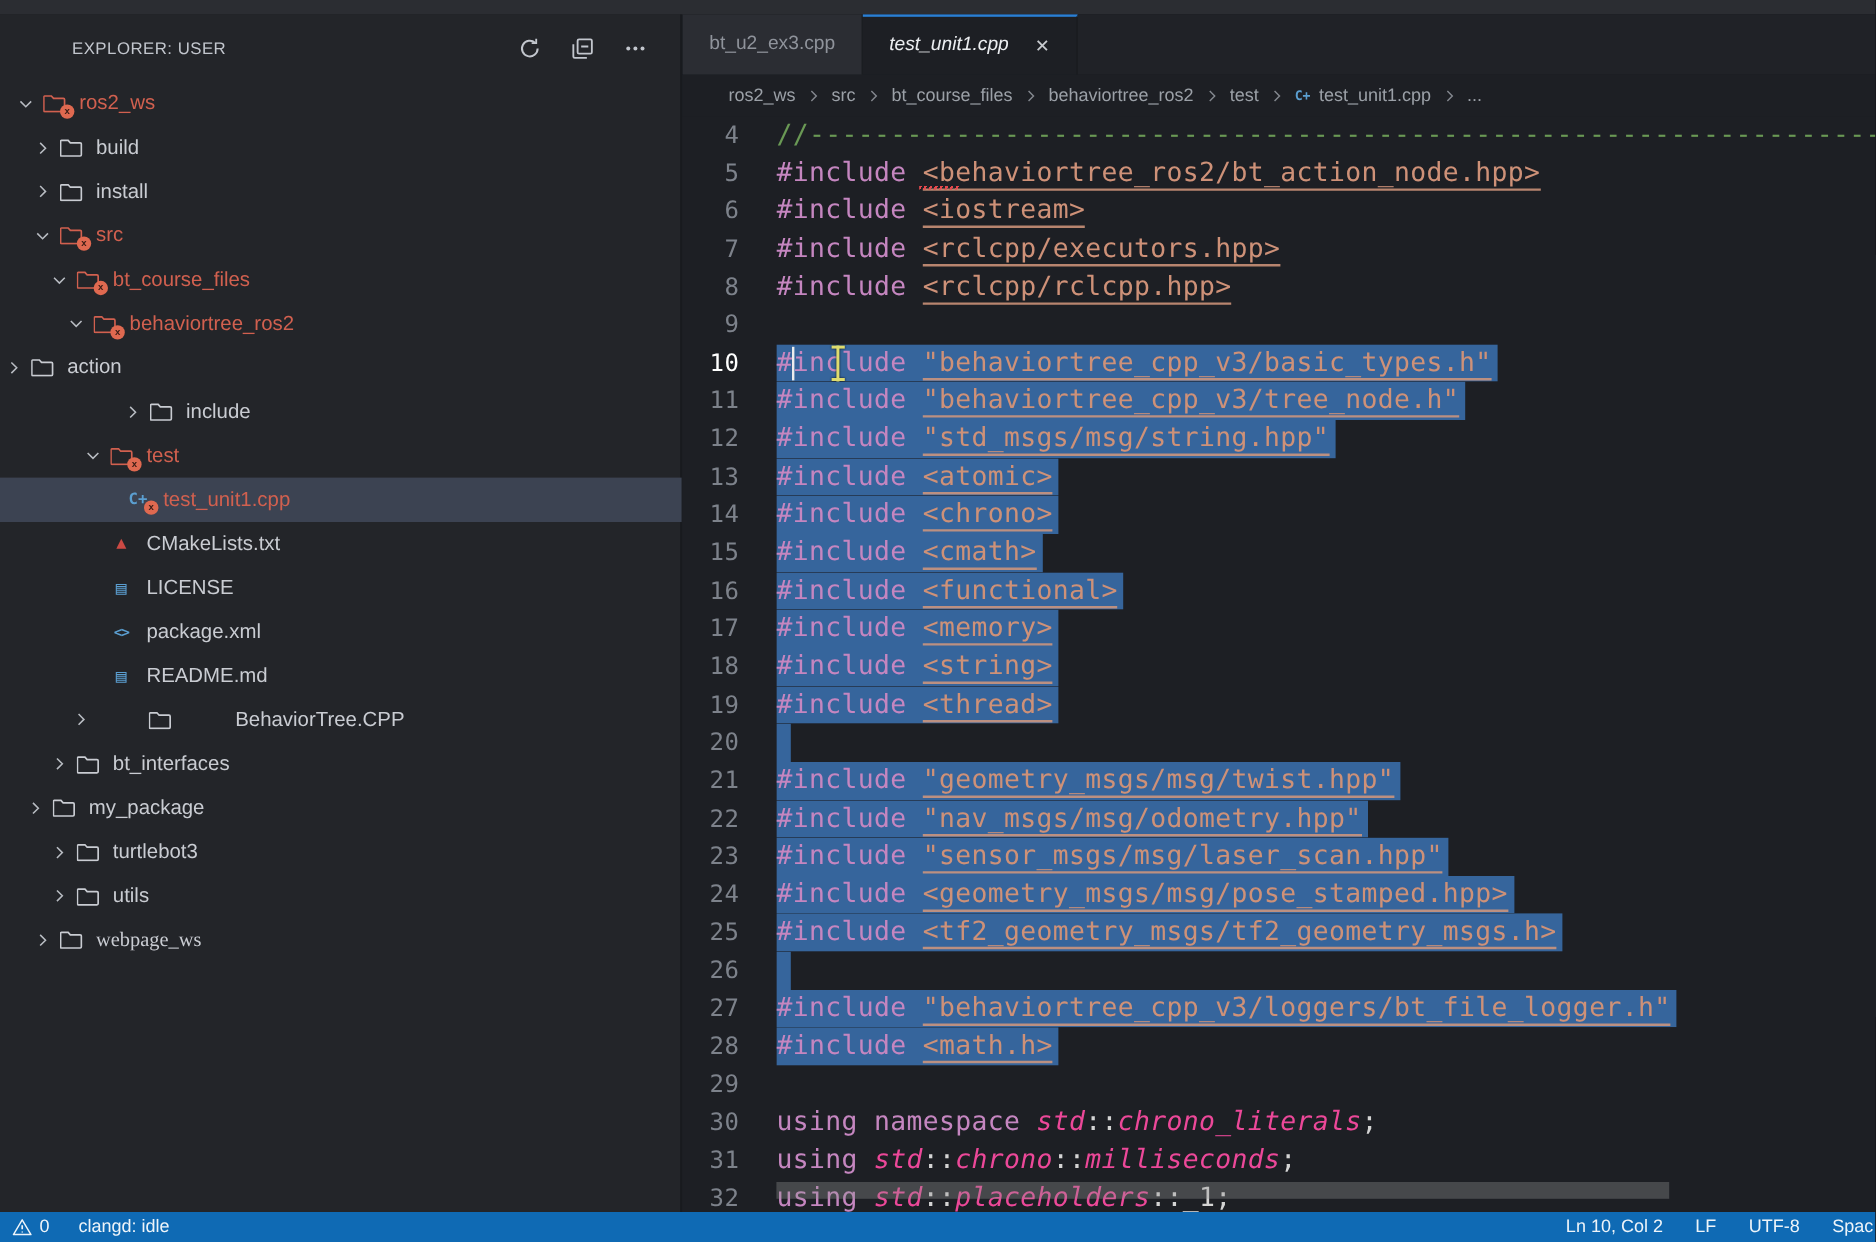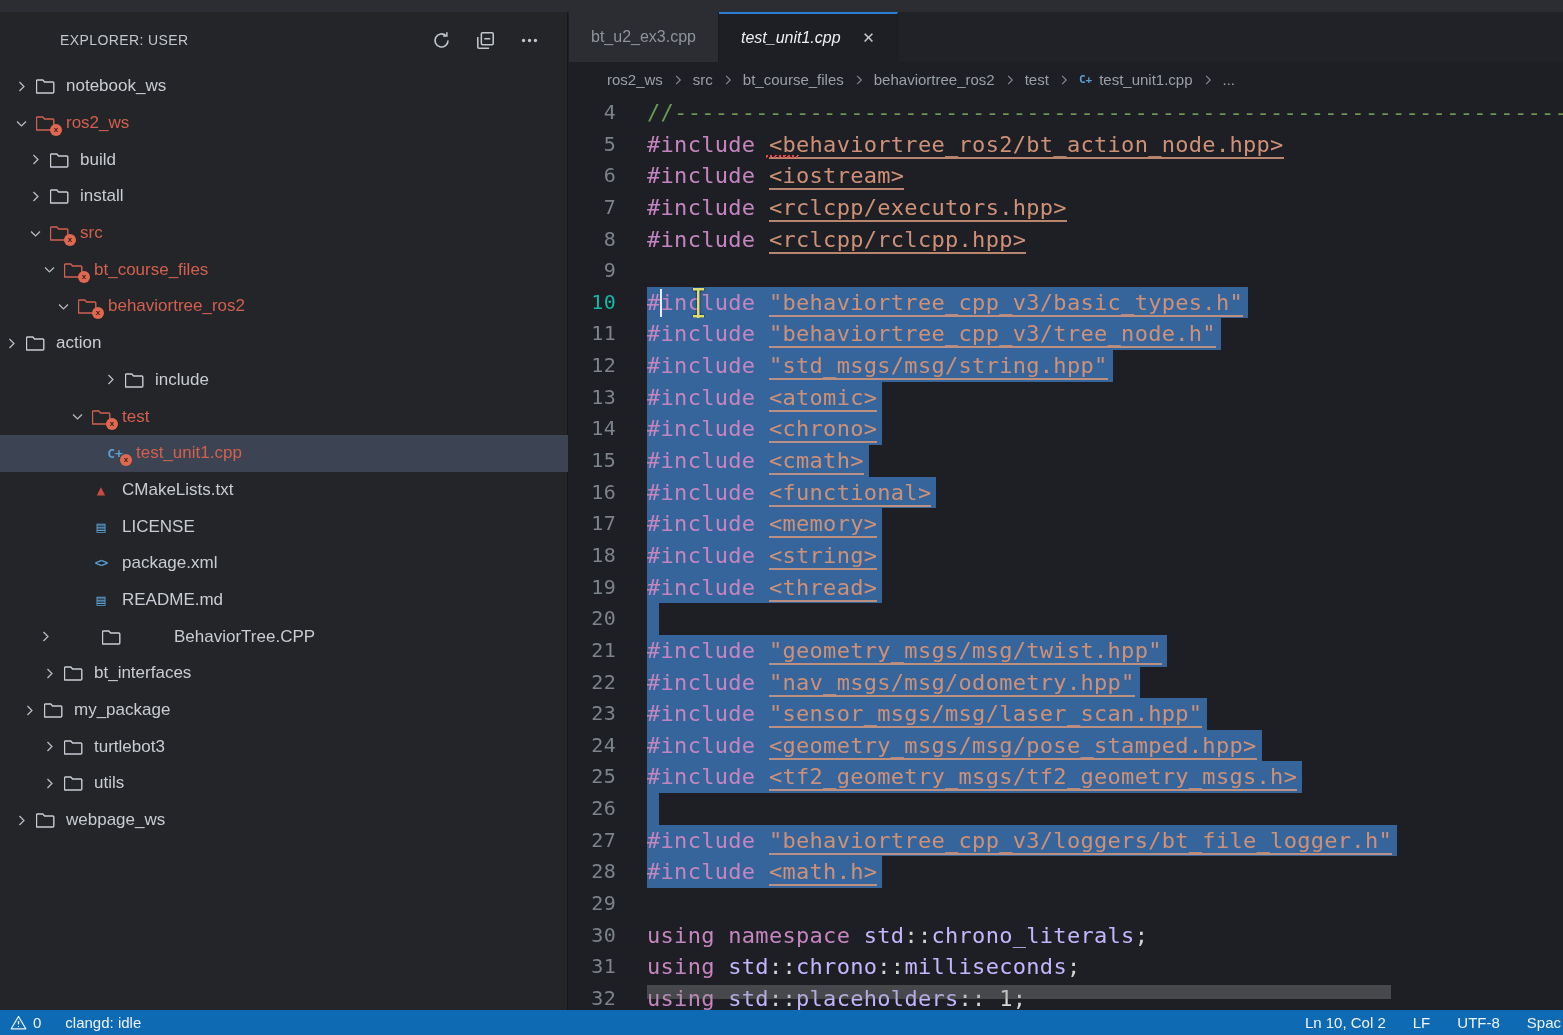--- a/index.html
+++ b/index.html
@@ -56,25 +56,25 @@
   .bc-item { cursor:pointer; white-space:nowrap; }
   .bc-sep { color:#84888f; display:flex; align-items:center; }
   .bc-ficon { font-family:"DejaVu Sans Mono", monospace; font-weight:bold; font-size:11px;
               color:#5b9fd1; margin-right:-2px; }
 
   
   #code { position:relative; height:913px; overflow:hidden;
           font-family:"DejaVu Sans Mono", monospace; font-size:22px; letter-spacing:.3px; }
   .crow { position:relative; display:flex; height:31.65px; line-height:31.65px; white-space:pre; }
   .ln { width:78px; flex:none; text-align:right; padding-right:31px; color:#7d828b; font-size:20px; }
-  .ln.active { color:#14b8a6; }
+  .ln.active { color:#ffffff; }
   .ctext { flex:1; overflow:hidden; color:#d4d4d4; }
   .tk { color:#c586c0; }
   .tc { color:#6a9955; }
-  .tt { color:#c4b5fd; }
+  .tt { color:#ec4899;font-style:italic; }
   .tp { color:#d4d4d4; }
   .tw { color:#d4d4d4; }
   .ts { color:#ce9178; border-bottom:2px solid rgba(212,152,124,.85); }
   .sel { background:#36659c; display:inline-block; height:31.65px; padding-right:5px; }
   .sel.selempty { width:12px; padding:0; }
   .squiggle { position:absolute; left:197px; bottom:2px; width:34px; height:3px;
               background:repeating-linear-gradient(115deg,#e5484d 0 2px,transparent 2px 4px); }
   #caret { position:absolute; left:91px; top:2px; width:2px; height:28px; background:#ececec; }
   #ibeam { position:absolute; left:122px; top:1px; width:15px; height:30px;
            background:
@@ -120,33 +120,20 @@
         <span class="sb-act">
           <svg width="19" height="19" viewBox="0 0 16 16" fill="#c2c6cd">
             <circle cx="3" cy="8" r="1.4"></circle>
               <circle cx="8" cy="8" r="1.4"></circle>
               <circle cx="13" cy="8" r="1.4"></circle>
           </svg>
         </span>
       </span>
     </div>
     <div id="tree">
-        <div class="trow" style="padding-left: 10px;">
-          <span class="tchev">
-            <svg width="13" height="13" viewBox="0 0 16 16" fill="none" stroke="#b8bcc2" stroke-width="1.6">
-              <path d="M5.5 2.5 11 8l-5.5 5.5"></path>
-            </svg>
-          </span>
-          <span class="ticon">
-            <svg class="folder-svg" width="19" height="16" viewBox="0 0 19 16" fill="none" stroke="#c9ccd2" stroke-width="1.4">
-              <path d="M1.2 2h5.6l1.8 2h8.2a1 1 0 0 1 1 1v9a1 1 0 0 1-1 1H1.2a.7.7 0 0 1-.7-.7V2.7A.7.7 0 0 1 1.2 2Z"></path>
-            </svg>
-          </span>
-          <span>notebook_ws</span>
-        </div>
         <div class="trow mod" style="padding-left: 10px;">
           <span class="tchev">
             <svg width="13" height="13" viewBox="0 0 16 16" fill="none" stroke="#b8bcc2" stroke-width="1.6">
               <path d="M2.5 5.5 8 11l5.5-5.5"></path>
             </svg>
           </span>
           <span class="ticon">
             <svg class="folder-svg" width="19" height="16" viewBox="0 0 19 16" fill="none" stroke="#d1604f" stroke-width="1.4">
               <path d="M1.2 2h5.6l1.8 2h8.2a1 1 0 0 1 1 1v9a1 1 0 0 1-1 1H1.2a.7.7 0 0 1-.7-.7V2.7A.7.7 0 0 1 1.2 2Z"></path>
             </svg>
@@ -291,21 +278,21 @@
           </span>
           <span>package.xml</span>
         </div>
         <div class="trow" style="padding-left: 66px;">
           <span class="tchev"></span>
           <span class="ticon">
             <span class="fi book">▤</span>
           </span>
           <span>README.md</span>
         </div>
-        <div class="trow" style="padding-left: 34px; gap: 42px;">
+        <div class="trow" style="padding-left: 56px; gap: 42px;">
           <span class="tchev">
             <svg width="13" height="13" viewBox="0 0 16 16" fill="none" stroke="#b8bcc2" stroke-width="1.6">
               <path d="M5.5 2.5 11 8l-5.5 5.5"></path>
             </svg>
           </span>
           <span class="ticon">
             <svg class="folder-svg" width="19" height="16" viewBox="0 0 19 16" fill="none" stroke="#c9ccd2" stroke-width="1.4">
               <path d="M1.2 2h5.6l1.8 2h8.2a1 1 0 0 1 1 1v9a1 1 0 0 1-1 1H1.2a.7.7 0 0 1-.7-.7V2.7A.7.7 0 0 1 1.2 2Z"></path>
             </svg>
           </span>
@@ -356,21 +343,21 @@
               <path d="M5.5 2.5 11 8l-5.5 5.5"></path>
             </svg>
           </span>
           <span class="ticon">
             <svg class="folder-svg" width="19" height="16" viewBox="0 0 19 16" fill="none" stroke="#c9ccd2" stroke-width="1.4">
               <path d="M1.2 2h5.6l1.8 2h8.2a1 1 0 0 1 1 1v9a1 1 0 0 1-1 1H1.2a.7.7 0 0 1-.7-.7V2.7A.7.7 0 0 1 1.2 2Z"></path>
             </svg>
           </span>
           <span>utils</span>
         </div>
-        <div class="trow" style="padding-left: 10px;">
+        <div class="trow" style="padding-left: 24px; font-family: Liberation Serif, serif;">
           <span class="tchev">
             <svg width="13" height="13" viewBox="0 0 16 16" fill="none" stroke="#b8bcc2" stroke-width="1.6">
               <path d="M5.5 2.5 11 8l-5.5 5.5"></path>
             </svg>
           </span>
           <span class="ticon">
             <svg class="folder-svg" width="19" height="16" viewBox="0 0 19 16" fill="none" stroke="#c9ccd2" stroke-width="1.4">
               <path d="M1.2 2h5.6l1.8 2h8.2a1 1 0 0 1 1 1v9a1 1 0 0 1-1 1H1.2a.7.7 0 0 1-.7-.7V2.7A.7.7 0 0 1 1.2 2Z"></path>
             </svg>
           </span>

